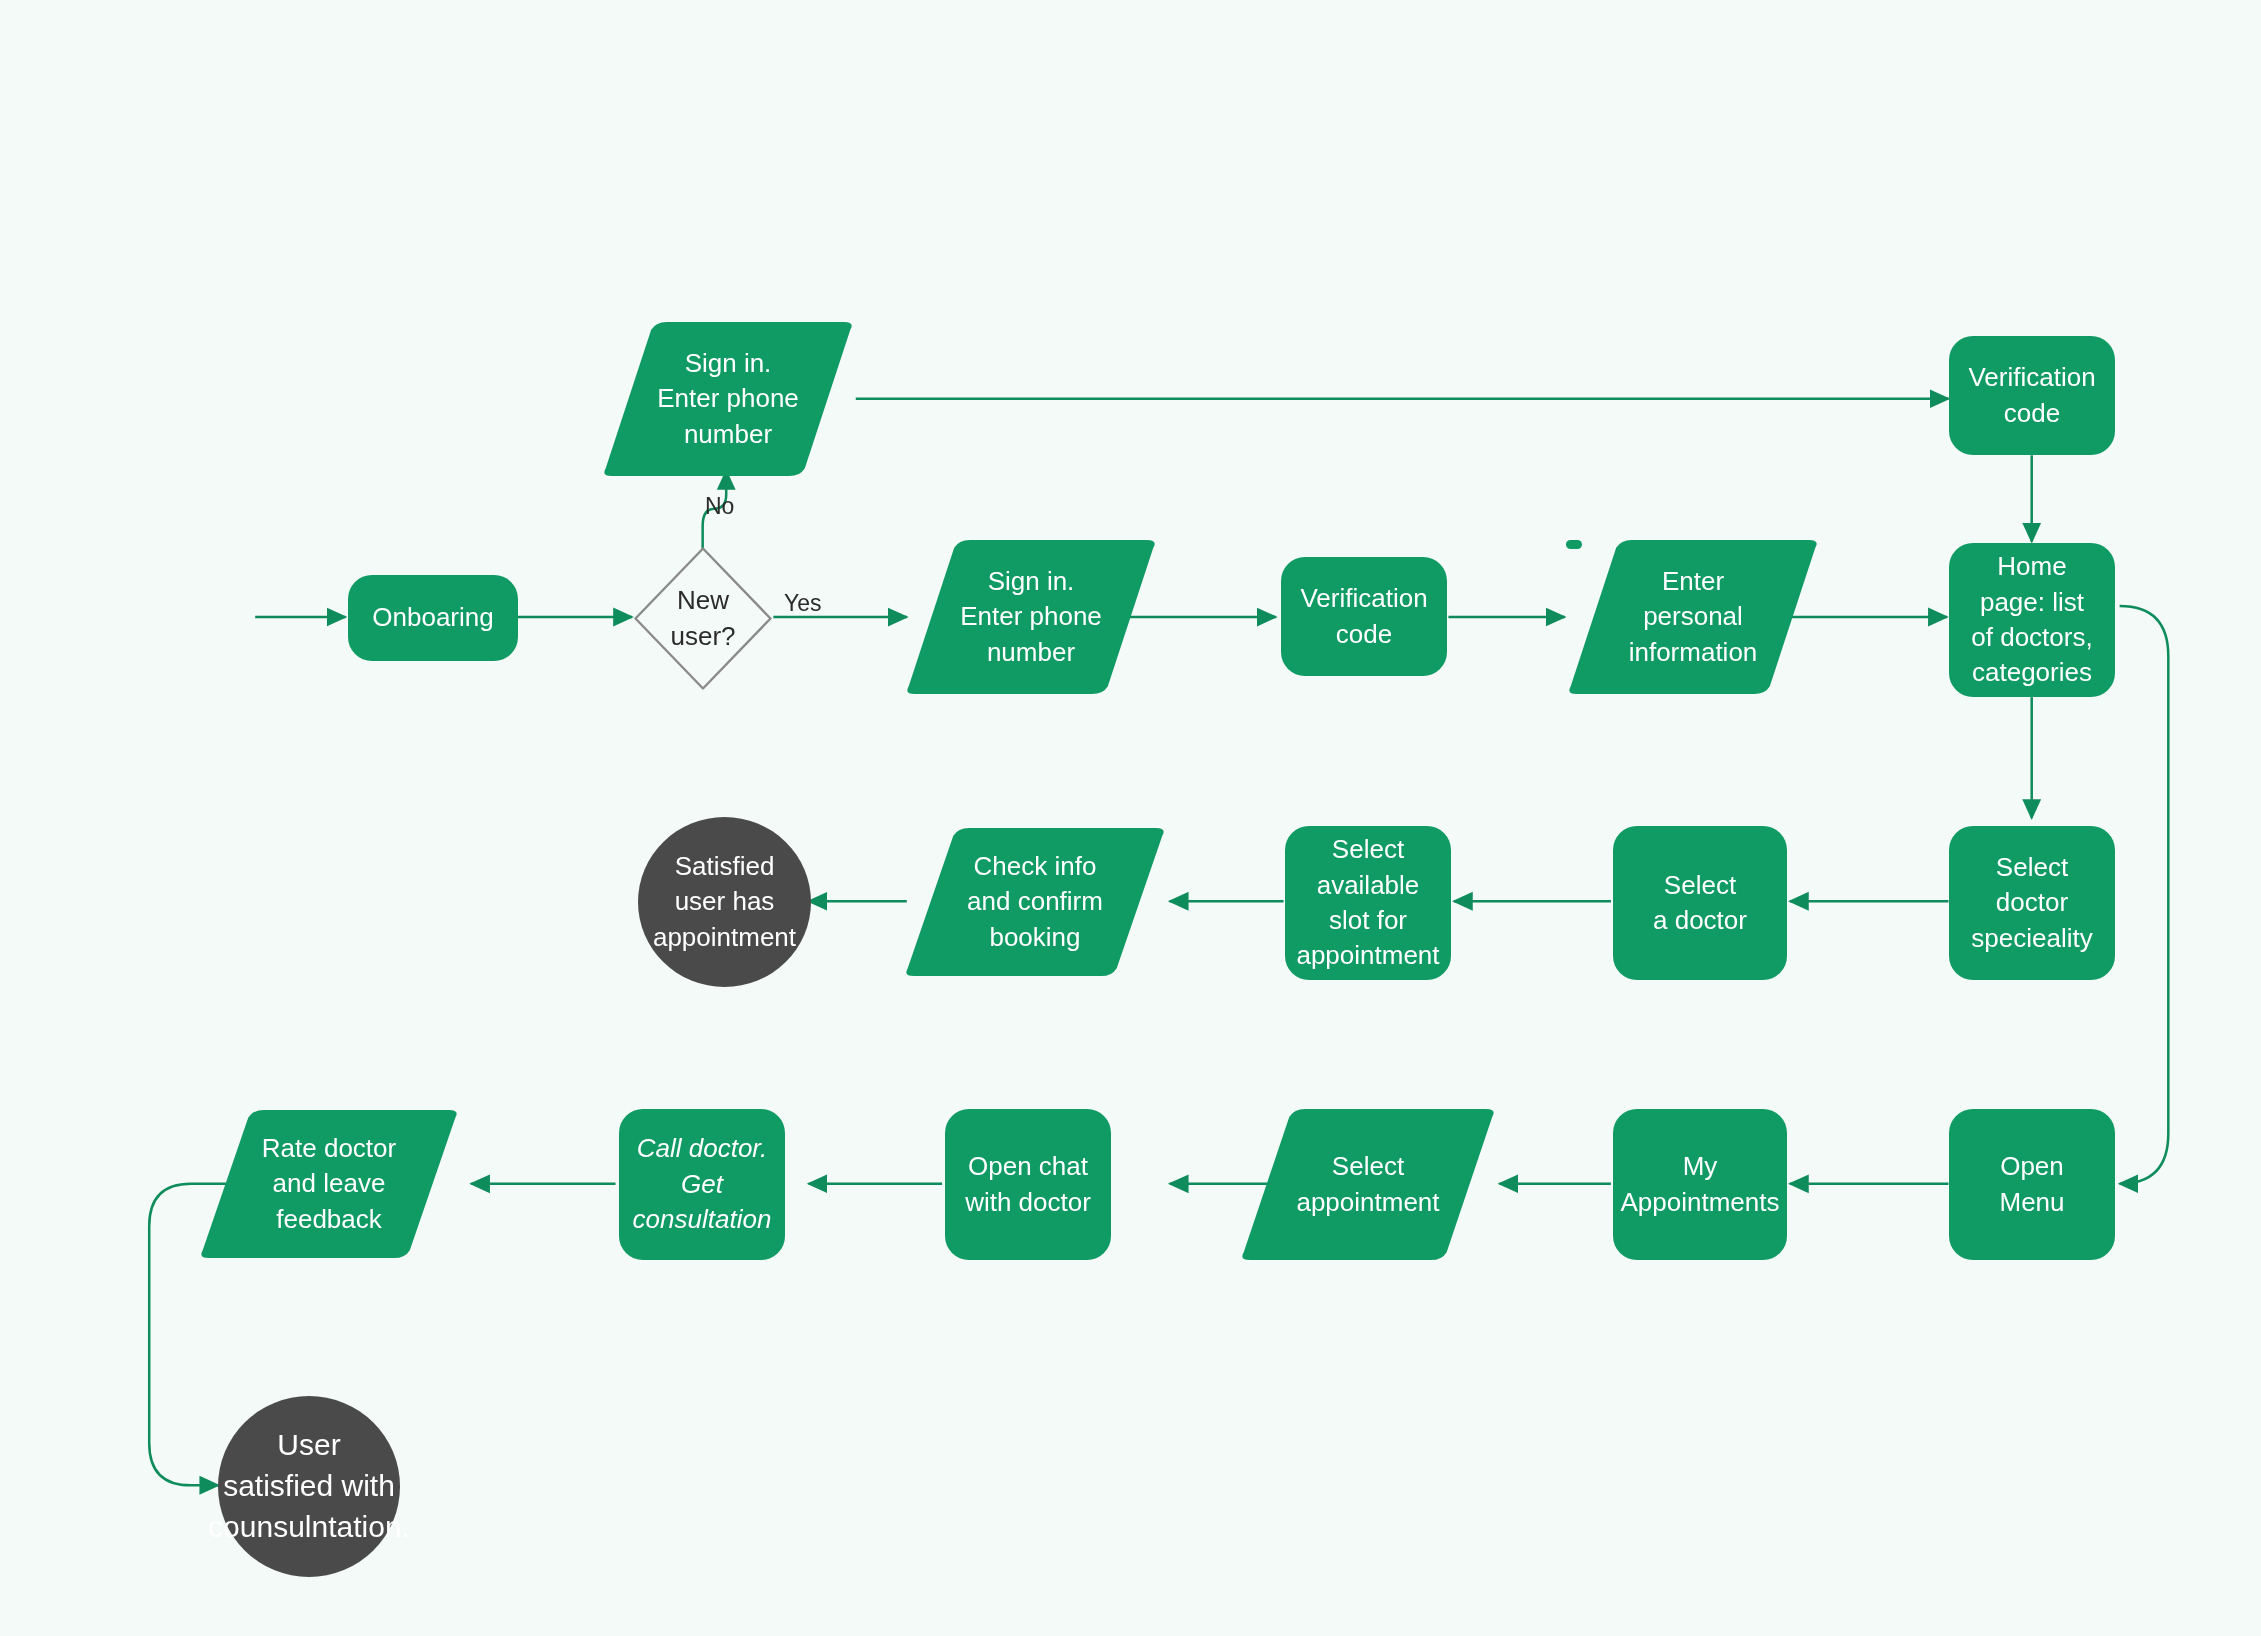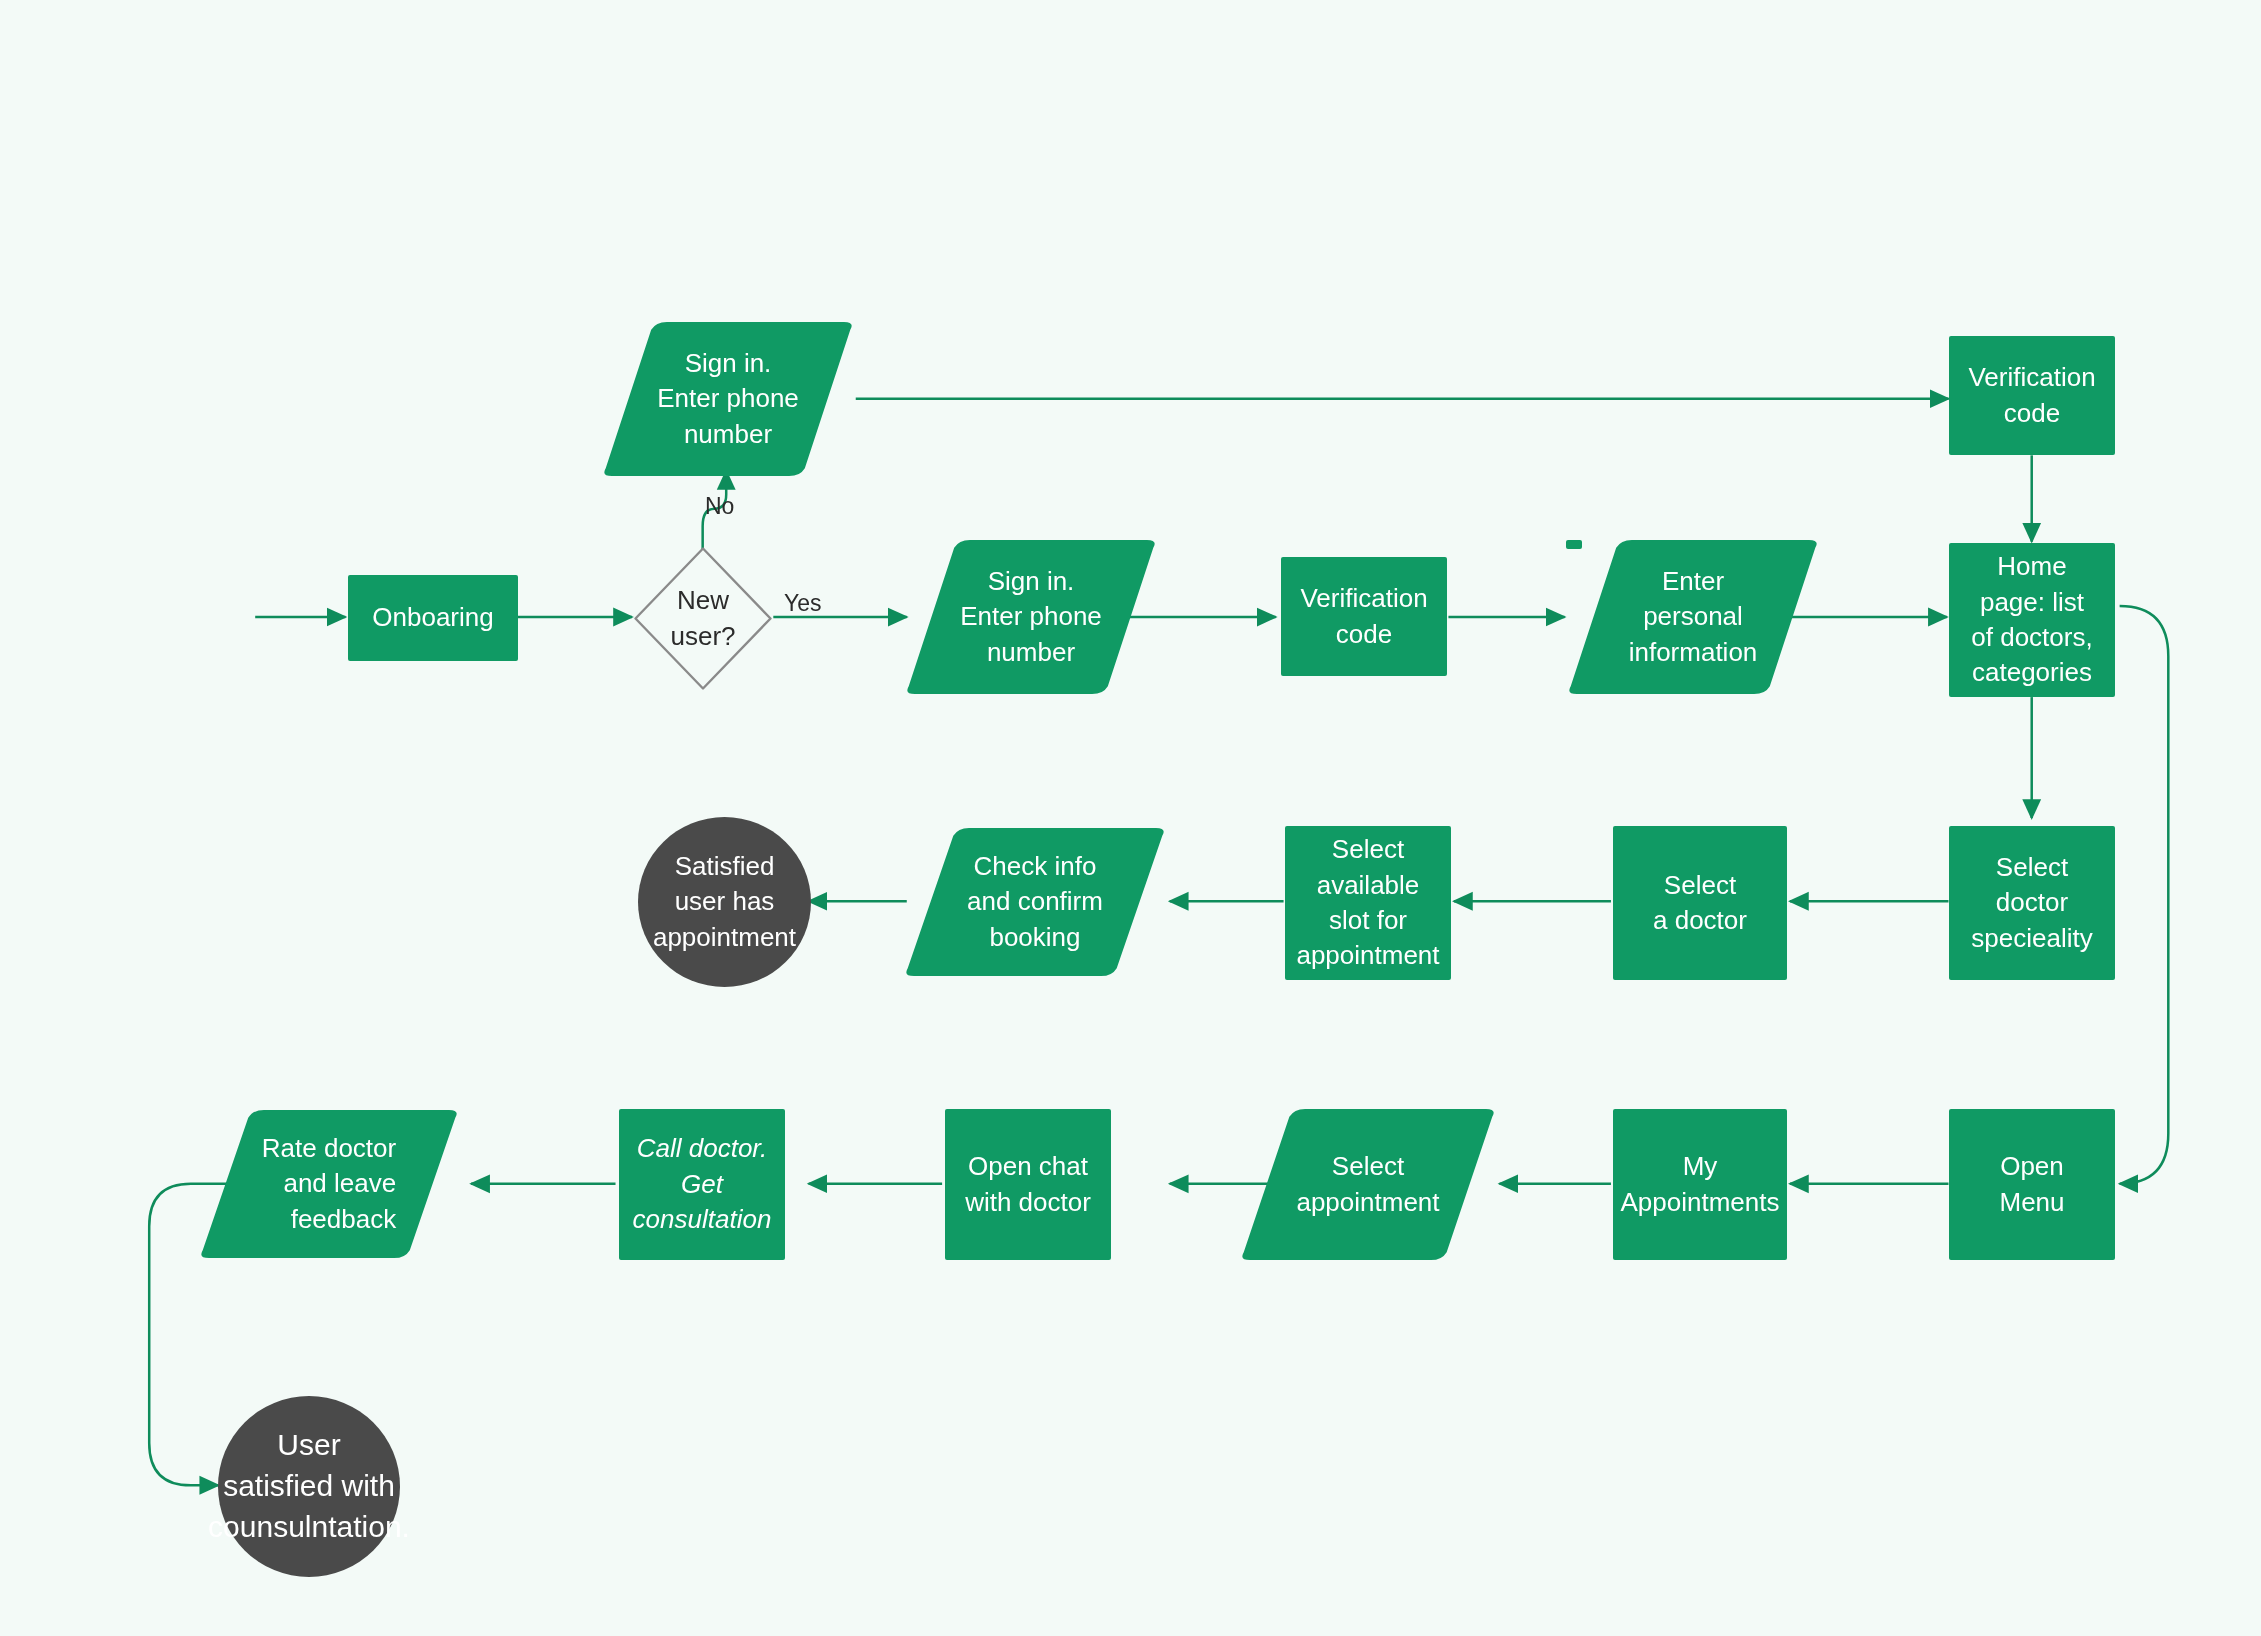--- a/index.html
+++ b/index.html
@@ -62,21 +62,21 @@
     justify-content: center;
     text-align: center;
     color: #ffffff;
     font-size: 26px;
     line-height: 1.36;
     padding: 4.7px 7.9px;
     white-space: pre-line;
   }
   .node.rect {
     background: #109a64;
-    border-radius: 2px;
+    border-radius: 24px;
   }
   .node.circle {
     background: #4a4a4a;
     border-radius: 50%;
   }
   .node.diamond {
     background: transparent;
     color: #2b2b2b;
   }
   .node.diamond .dia-shape {
@@ -255,21 +255,21 @@
     <span>Select
 a doctor</span>
   </div>
 
   <div class="node rect" style="left:1949px; top:826px; width:166px; height:154px;">
     <span>Select
 doctor
 specieality</span>
   </div>
 
-  <div class="node para" style="left:198px; top:1110px; width:262px; height:148px;text-align:right;">
+  <div class="node para" style="left:198px; top:1110px; width:262px; height:148px;">
     <svg class="para-shape" viewBox="0 0 334 188" preserveAspectRatio="none">
       <path d="M 64 10 Q 70 0 84 0 L 320 0 Q 334 0 328 10 L 270 178 Q 264 188 250 188 L 14 188 Q 0 188 6 178 Z" fill="#109a64"></path>
     </svg>
     <span class="para-text">Rate doctor
 and leave
 feedback</span>
   </div>
 
   <div class="node rect" style="left:619px; top:1109px; width:166px; height:151px;font-style:italic;">
     <span>Call doctor.

